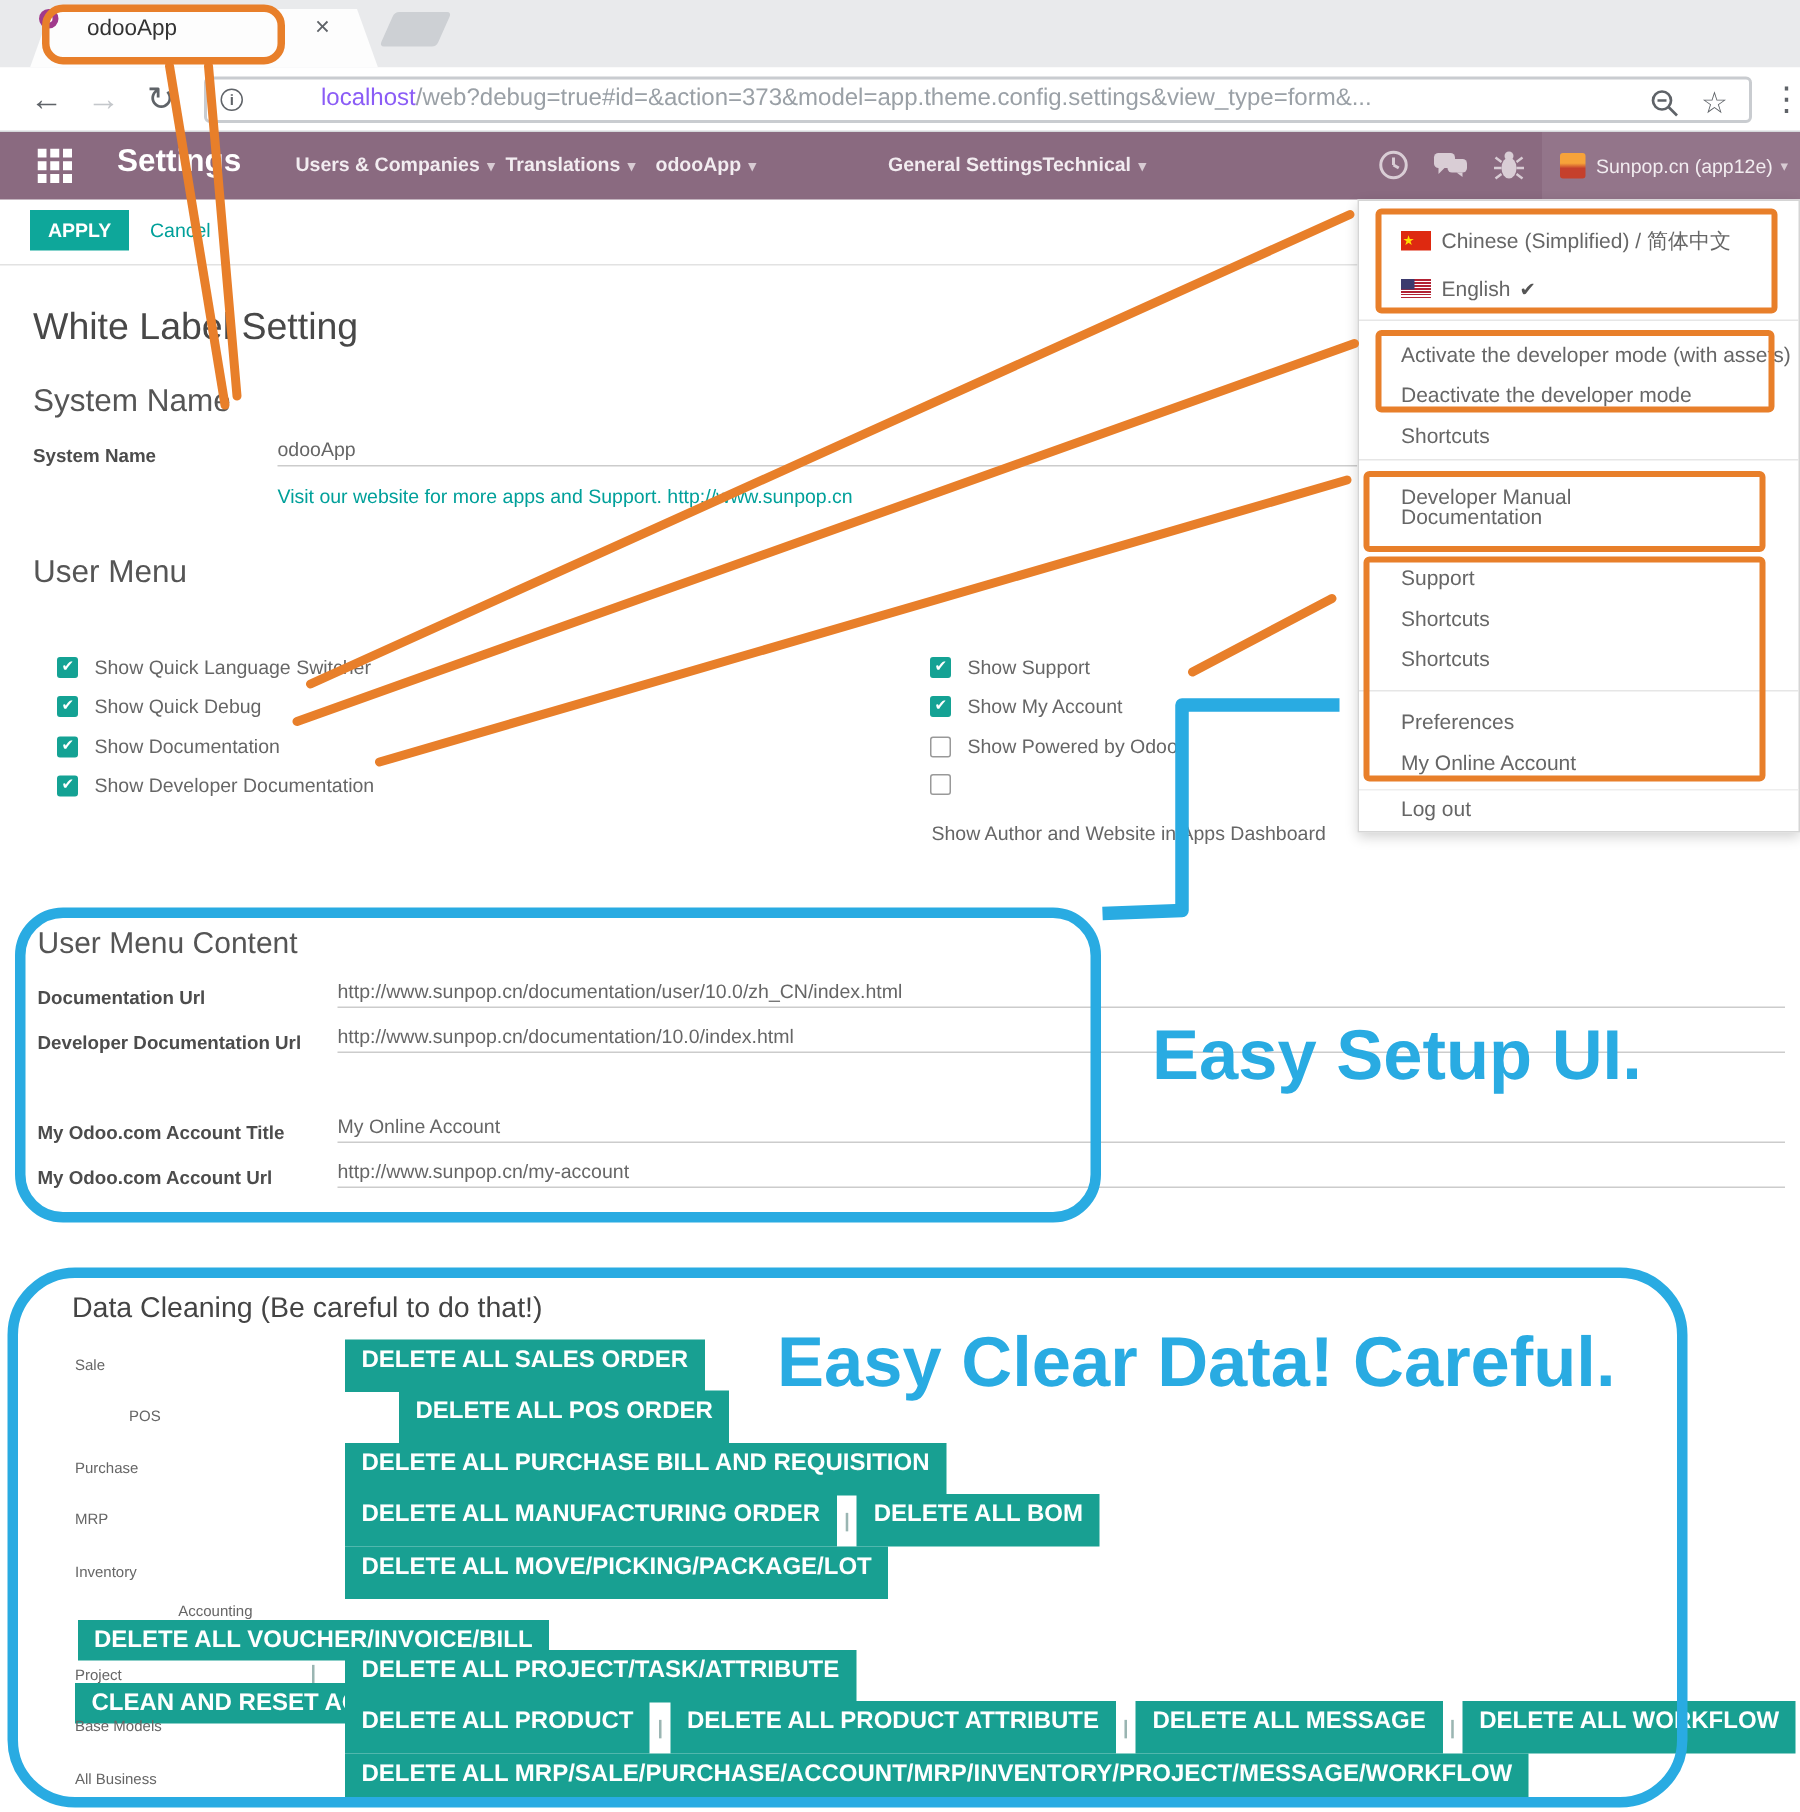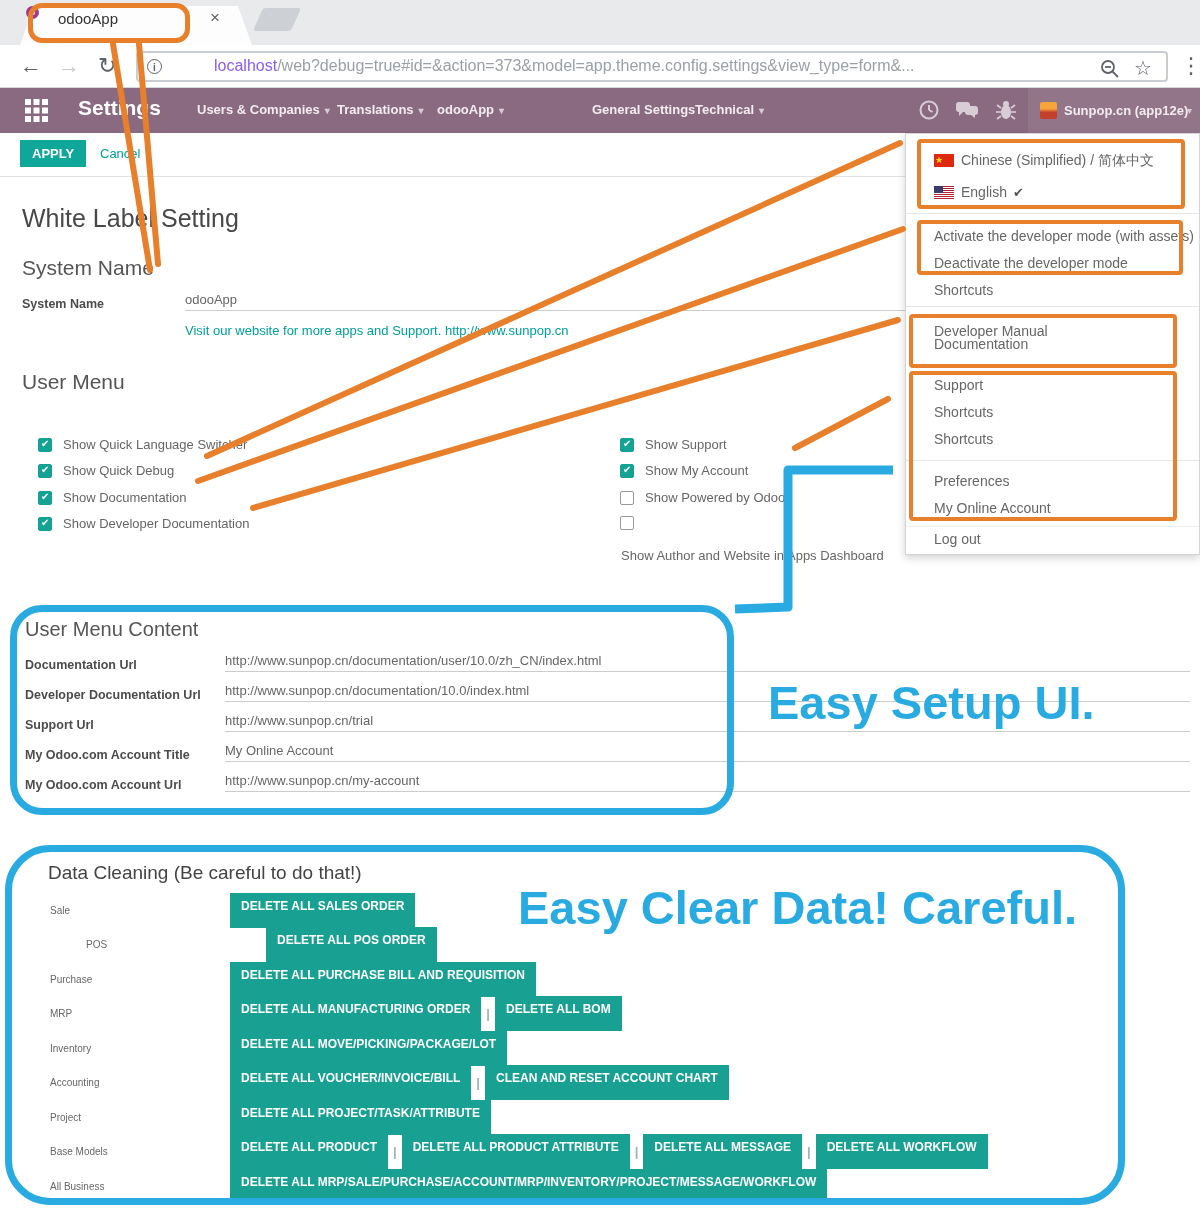--- a/index.html
+++ b/index.html
@@ -28,21 +28,21 @@
   
   .navbar{position:absolute;left:0;top:88px;width:1200px;height:45px;background:#8a6a80;}
   .gridicon{position:absolute;left:25px;top:11px;}
   .apptitle{position:absolute;left:78px;top:8px;font-size:21px;font-weight:bold;color:#fff;}
   .navitem{position:absolute;top:14px;font-size:13px;font-weight:bold;color:#f2ecf0;white-space:nowrap;cursor:pointer;}
   .caret{display:inline-block;margin-left:5px;font-size:10px;color:#d8cbd3;}
   .navicon{position:absolute;top:11px;cursor:pointer;}
   .userarea{position:absolute;left:1028px;top:0;width:172px;height:45px;background:rgba(255,255,255,.08);cursor:pointer;}
   .avatar{position:absolute;left:12px;top:14px;width:17px;height:17px;border-radius:2px;
           background:linear-gradient(180deg,#f6a33a 40%,#c5402c 60%);}
-  .username{position:absolute;left:36px;top:15px;font-size:13px;font-weight:bold;color:#f2ecf0;white-space:nowrap;}
+  .username{position:absolute;left:36px;top:15px;font-size:13px;font-weight:normal;color:#f2ecf0;white-space:nowrap;}
 
   
   .applybtn{position:absolute;left:20px;top:140px;height:27px;padding:0 12px;background:#0ea79a;color:#fff;
             font-size:13px;font-weight:bold;line-height:27px;cursor:pointer;}
   .cancellink{position:absolute;left:100px;top:146px;font-size:13px;color:#00a09a;cursor:pointer;}
   .toprule{position:absolute;left:0;top:176px;width:1200px;border-top:1px solid #e2e2e2;}
   .pagetitle{position:absolute;left:22px;top:204px;font-size:25px;color:#484848;}
   .h2{position:absolute;font-size:21px;color:#555;}
   .fieldrow{position:absolute;display:flex;align-items:flex-end;}
   .flabel{font-size:12.5px;font-weight:bold;color:#4c4c4c;}
@@ -52,21 +52,21 @@
   .cbrow{position:absolute;display:flex;align-items:center;}
   .cb{width:14px;height:14px;border:1px solid #999;border-radius:2px;background:#fff;position:relative;cursor:pointer;flex:none;}
   .cb.checked{background:#14a294;border-color:#14a294;}
   .cb.checked::after{content:"✔";position:absolute;left:2px;top:-1px;color:#fff;font-size:10px;}
   .cblabel{margin-left:11px;font-size:13px;color:#666;}
   .note{position:absolute;font-size:13px;color:#666;}
 
   
   .dcrow{position:absolute;left:50px;display:flex;align-items:center;height:27px;}
   .dclabel{width:180px;font-size:10px;color:#666;flex:none;}
-  .delbtn{background:#18a092;color:#fff;font-size:12px;font-weight:bold;padding:0 11px;height:35px;
+  .delbtn{background:#18a092;color:#fff;font-size:16px;font-weight:bold;padding:0 11px;height:35px;
           line-height:27px;white-space:nowrap;cursor:pointer;}
   .sep{color:#9ab5b2;font-weight:bold;margin:0 5px;font-size:13px;}
 
   
   .ddpanel{position:absolute;left:905px;top:133px;width:295px;height:422px;background:#fff;
            border:1px solid #d5d5d5;box-shadow:0 3px 8px rgba(0,0,0,.18);z-index:5;}
   .dditem{position:absolute;left:28px;height:26px;line-height:26px;font-size:14px;color:#666;white-space:nowrap;cursor:pointer;}
   .dddiv{position:absolute;left:0;width:100%;border-top:1px solid #e6e6e6;}
   .flag{display:inline-block;width:20px;height:13px;vertical-align:-2px;margin-right:7px;position:relative;}
   .flag-cn{background:#de2910;}
@@ -227,24 +227,20 @@
   <div class="h2" style="left:25px;top:618px;font-size:20px;">User Menu Content</div>
 
   <div class="fieldrow" style="left:25px;top:653px;width:1165px;">
     <span class="flabel" style="width:200px;">Documentation Url</span>
     <span class="fvalue" style="flex:1;">http://www.sunpop.cn/documentation/user/10.0/zh_CN/index.html</span>
   </div>
   <div class="fieldrow" style="left:25px;top:683px;width:1165px;">
     <span class="flabel" style="width:200px;">Developer Documentation Url</span>
     <span class="fvalue" style="flex:1;">http://www.sunpop.cn/documentation/10.0/index.html</span>
   </div>
-  <div class="fieldrow" style="left:25px;top:713px;width:1165px;">
-    <span class="flabel" style="width:200px;">Support Url</span>
-    <span class="fvalue" style="flex:1;">http://www.sunpop.cn/trial</span>
-  </div>
   <div class="fieldrow" style="left:25px;top:743px;width:1165px;">
     <span class="flabel" style="width:200px;">My Odoo.com Account Title</span>
     <span class="fvalue" style="flex:1;">My Online Account</span>
   </div>
   <div class="fieldrow" style="left:25px;top:773px;width:1165px;">
     <span class="flabel" style="width:200px;">My Odoo.com Account Url</span>
     <span class="fvalue" style="flex:1;">http://www.sunpop.cn/my-account</span>
   </div>
 
   <div class="h2" style="left:48px;top:862px;font-size:19px;color:#444;">Data Cleaning (Be careful to do that!)</div>
@@ -264,21 +260,21 @@
   <div class="dcrow" style="top:1000px;">
     <span class="dclabel">MRP</span>
     <span class="delbtn">DELETE ALL MANUFACTURING ORDER</span>
     <span class="sep">|</span>
     <span class="delbtn">DELETE ALL BOM</span>
   </div>
   <div class="dcrow" style="top:1035px;">
     <span class="dclabel">Inventory</span>
     <span class="delbtn">DELETE ALL MOVE/PICKING/PACKAGE/LOT</span>
   </div>
-  <div class="dcrow" style="top:1069px;">
+  <div class="dcrow" style="top:1069px;flex-direction:column;">
     <span class="dclabel">Accounting</span>
     <span class="delbtn">DELETE ALL VOUCHER/INVOICE/BILL</span>
     <span class="sep">|</span>
     <span class="delbtn">CLEAN AND RESET ACCOUNT CHART</span>
   </div>
   <div class="dcrow" style="top:1104px;">
     <span class="dclabel">Project</span>
     <span class="delbtn">DELETE ALL PROJECT/TASK/ATTRIBUTE</span>
   </div>
   <div class="dcrow" style="top:1138px;">

